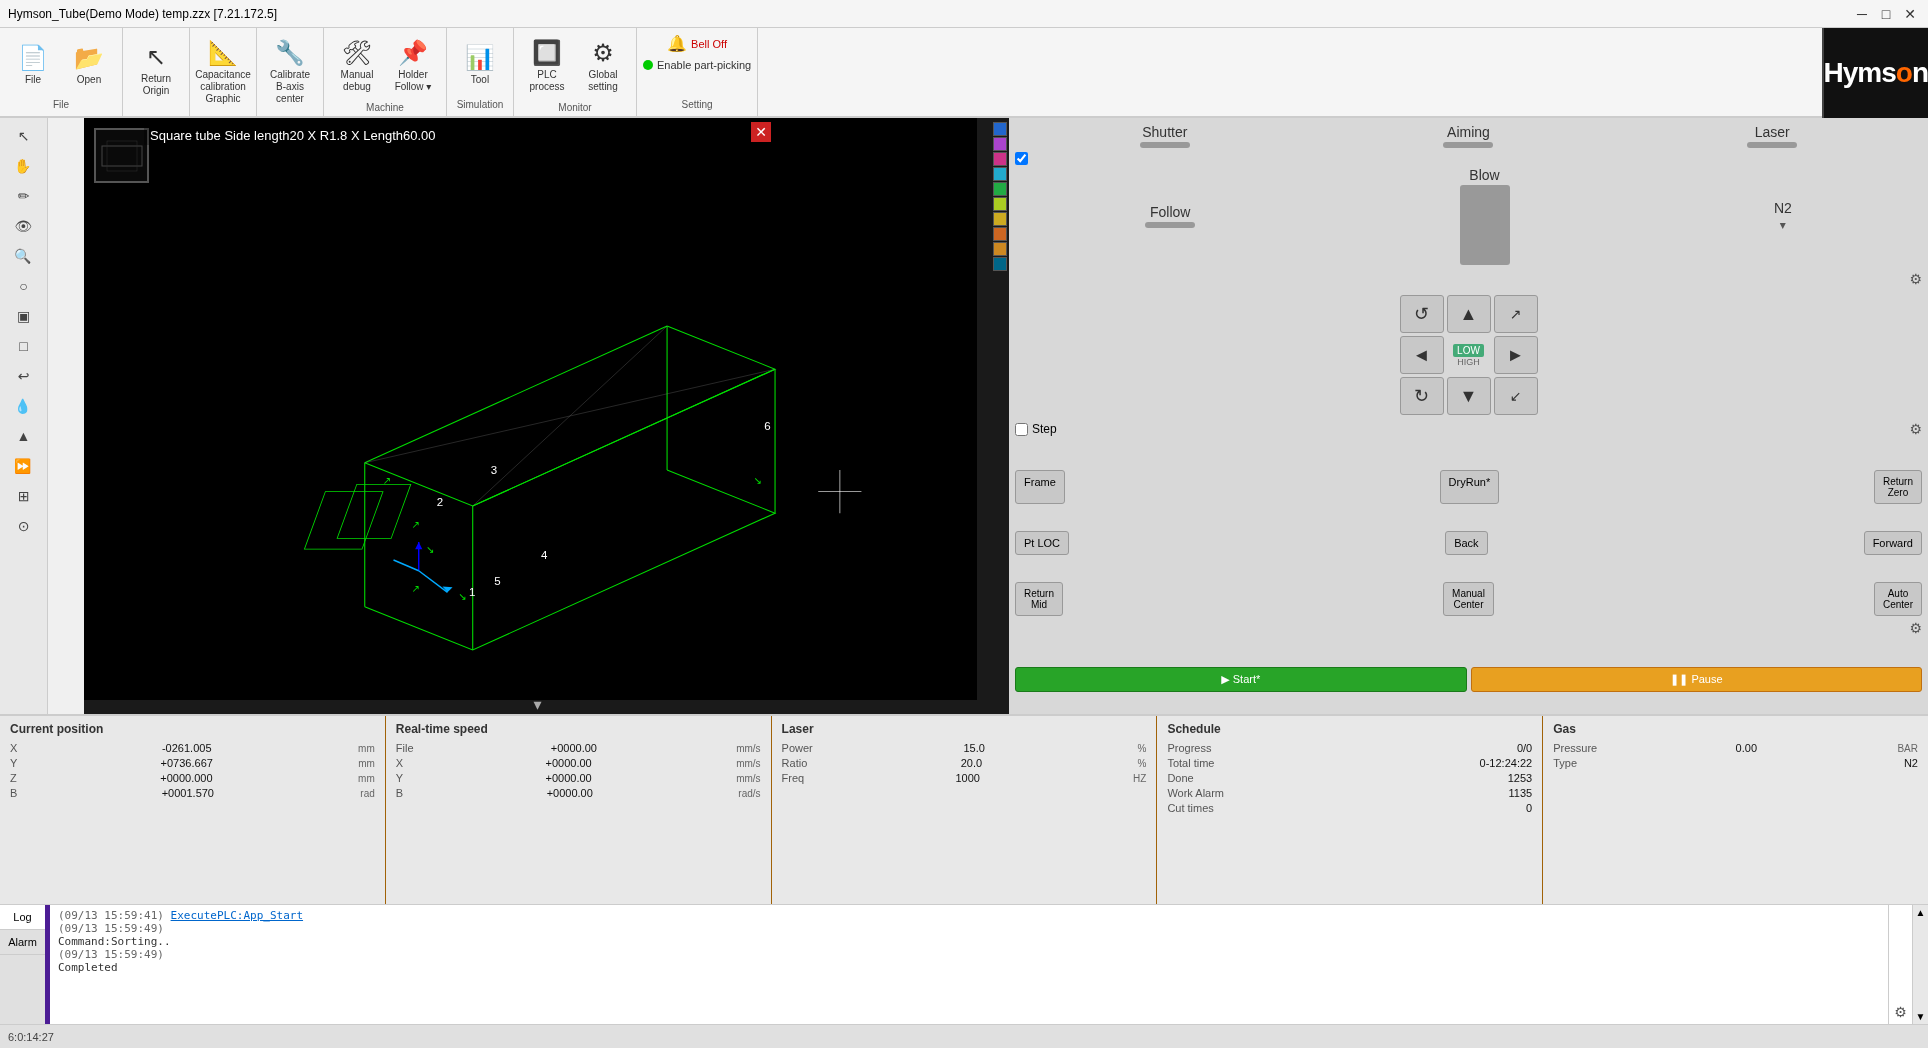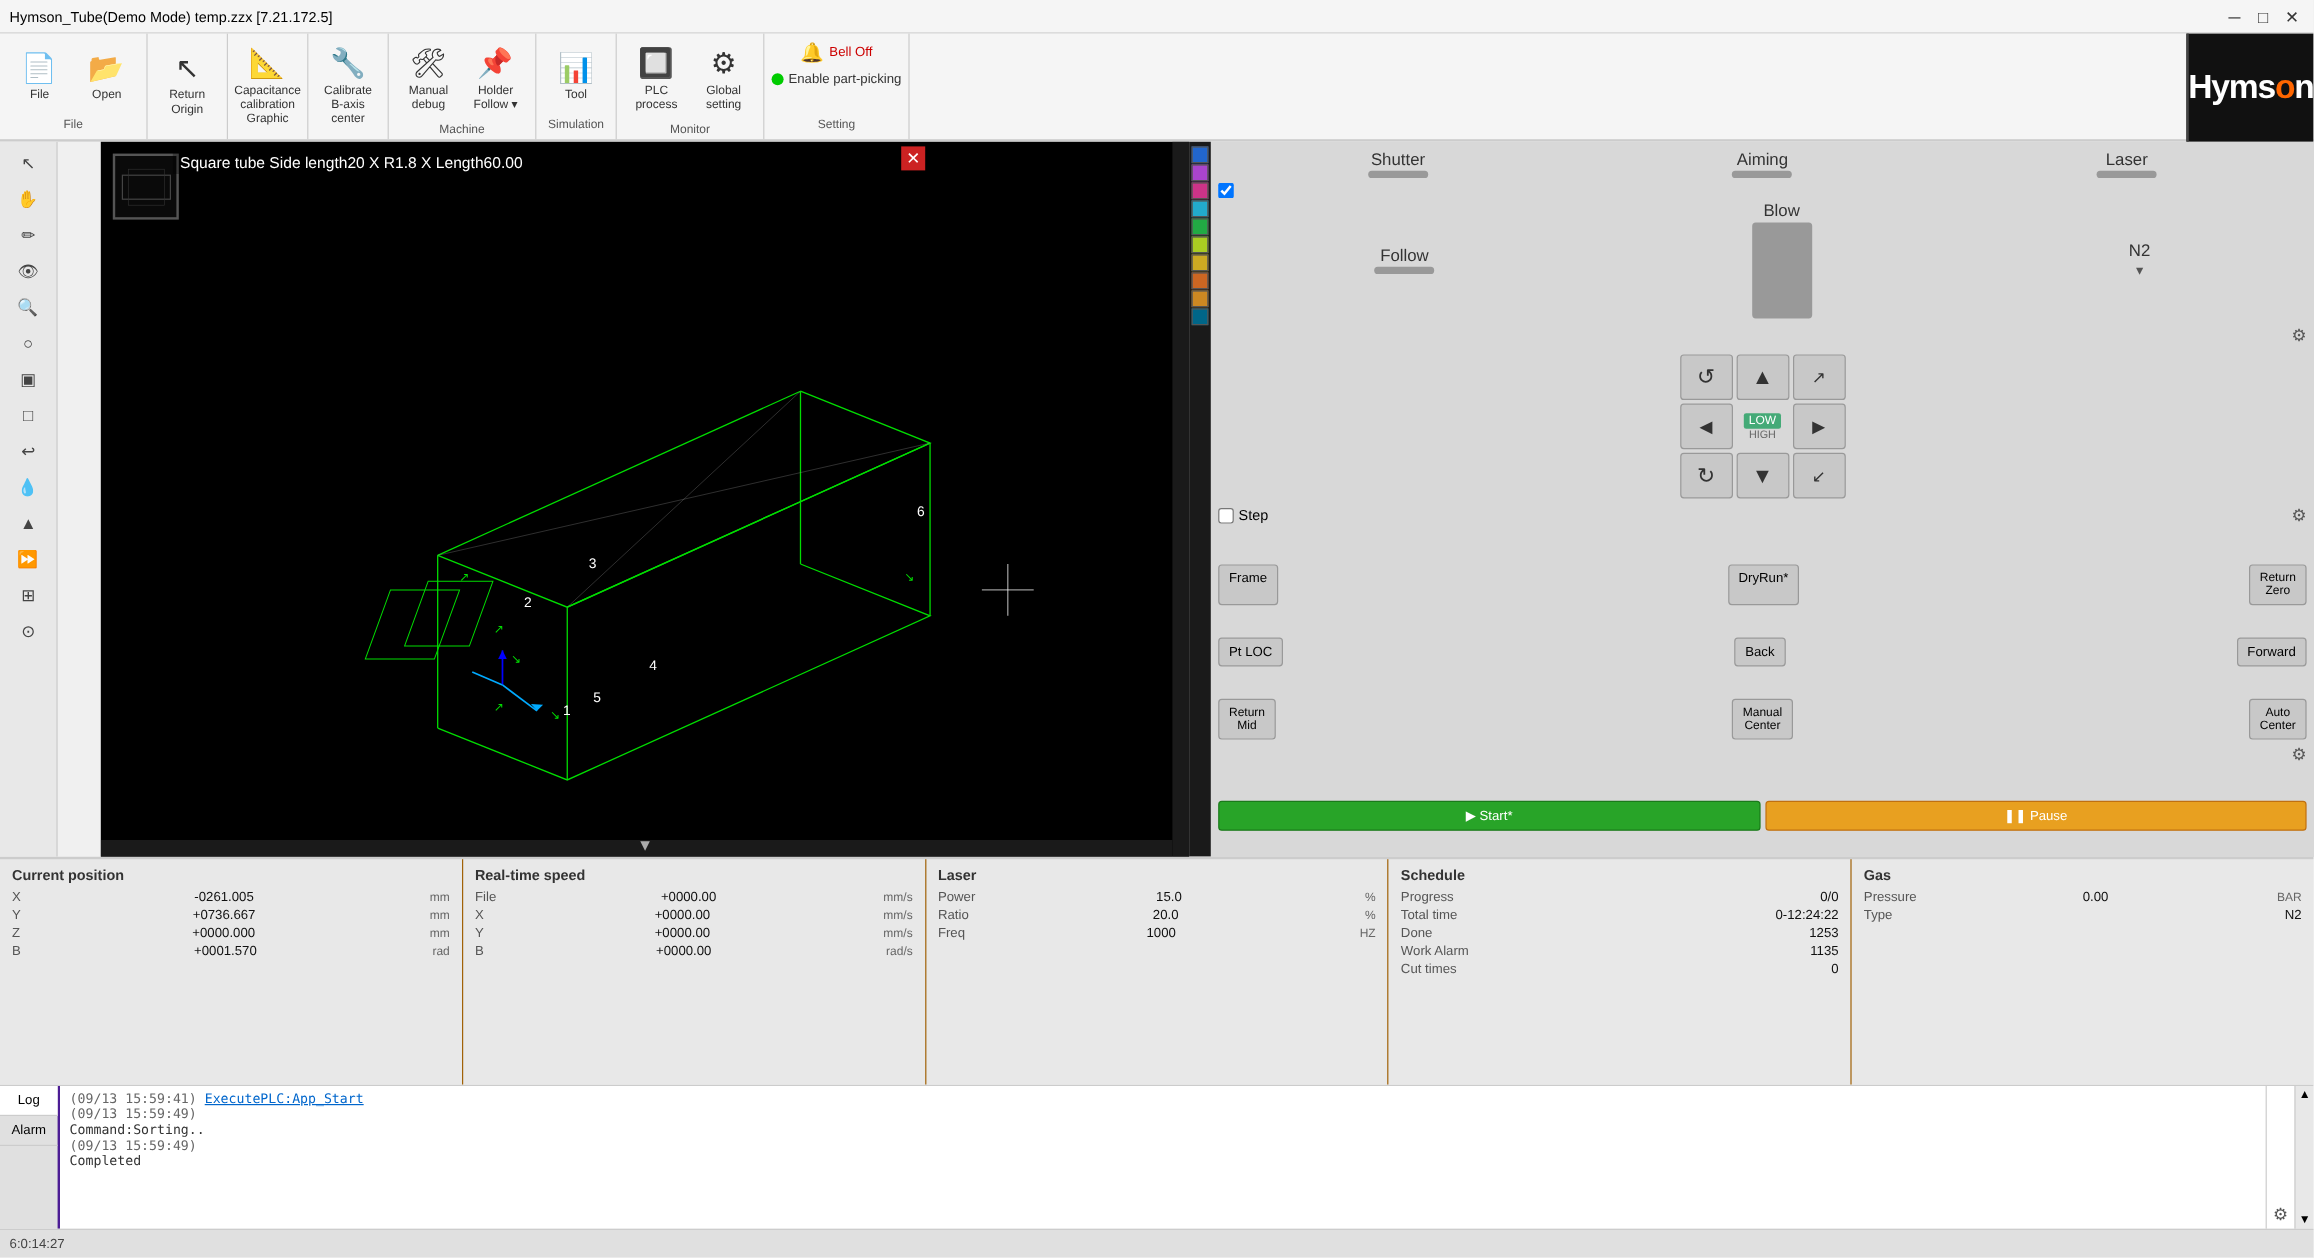--- a/index.html
+++ b/index.html
@@ -69,21 +69,21 @@
     .status-col { flex: 1; border-right: 1px solid #a16207; padding: 6px 10px; }
     .status-col:last-child { border-right: none; }
     .status-col-title { font-weight: 600; color: #333; margin-bottom: 6px; font-size: 12px; }
     .status-row { display: flex; justify-content: space-between; align-items: center; margin-bottom: 3px; }
     .status-label { color: #555; font-size: 11px; }
     .status-value { font-size: 11px; color: #111; font-weight: 500; }
     .status-unit { color: #666; font-size: 10px; margin-left: 2px; }
 
     
     #log-panel { height: 120px; background: #fff; border-top: 1px solid #ccc; display: flex; }
-    .log-tab { width: 50px; background: #e0e0e0; border-right: 2px solid #4c1d95; display: flex; flex-direction: column; }
+    .log-tab { width: 50px; background: #e0e0e0; border-right: 5px solid #4c1d95; display: flex; flex-direction: column; }
     .log-tab-btn { padding: 6px 4px; font-size: 11px; text-align: center; cursor: pointer; border-bottom: 1px solid #ccc; }
     .log-tab-btn.active { background: #fff; }
     .log-content { flex: 1; overflow-y: auto; padding: 4px 8px; font-size: 11px; font-family: monospace; color: #333; }
     .log-link { color: #0066cc; text-decoration: underline; cursor: pointer; }
     .log-time { color: #666; }
 
     
     #footer { height: 24px; background: #e0e0e0; border-top: 1px solid #ccc; display: flex; align-items: center; padding: 0 8px; font-size: 11px; color: #444; }
 
     

